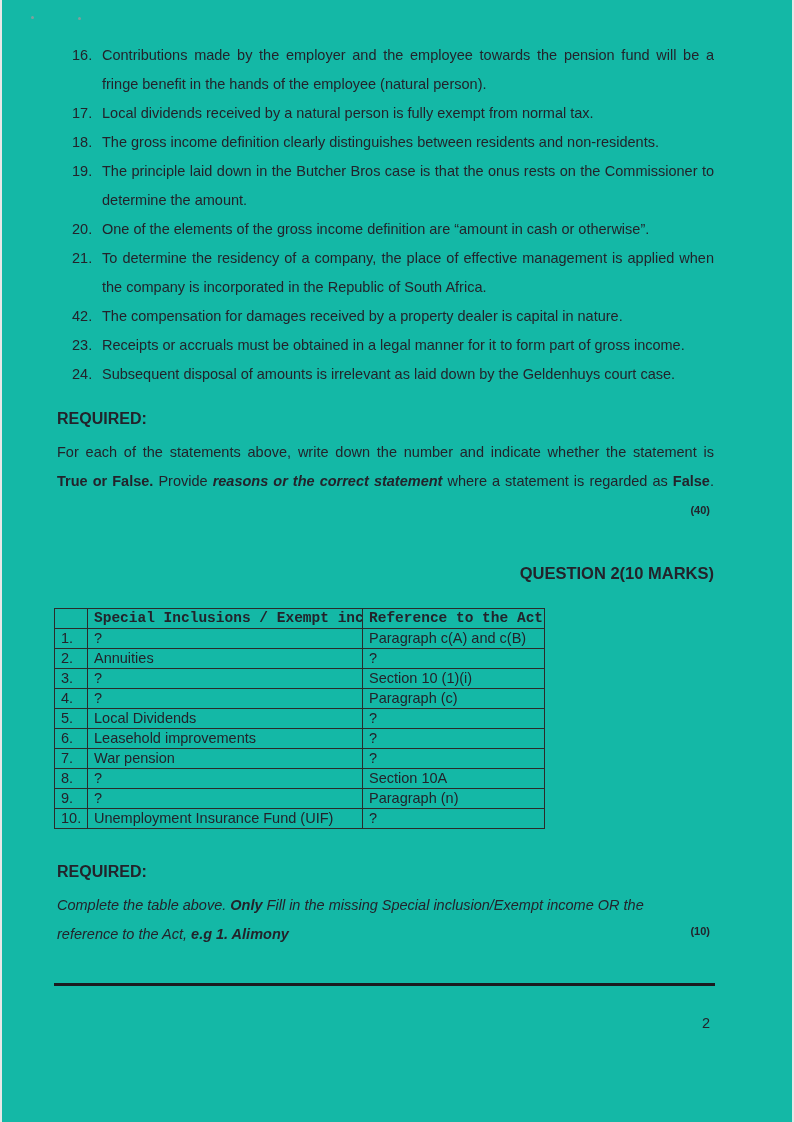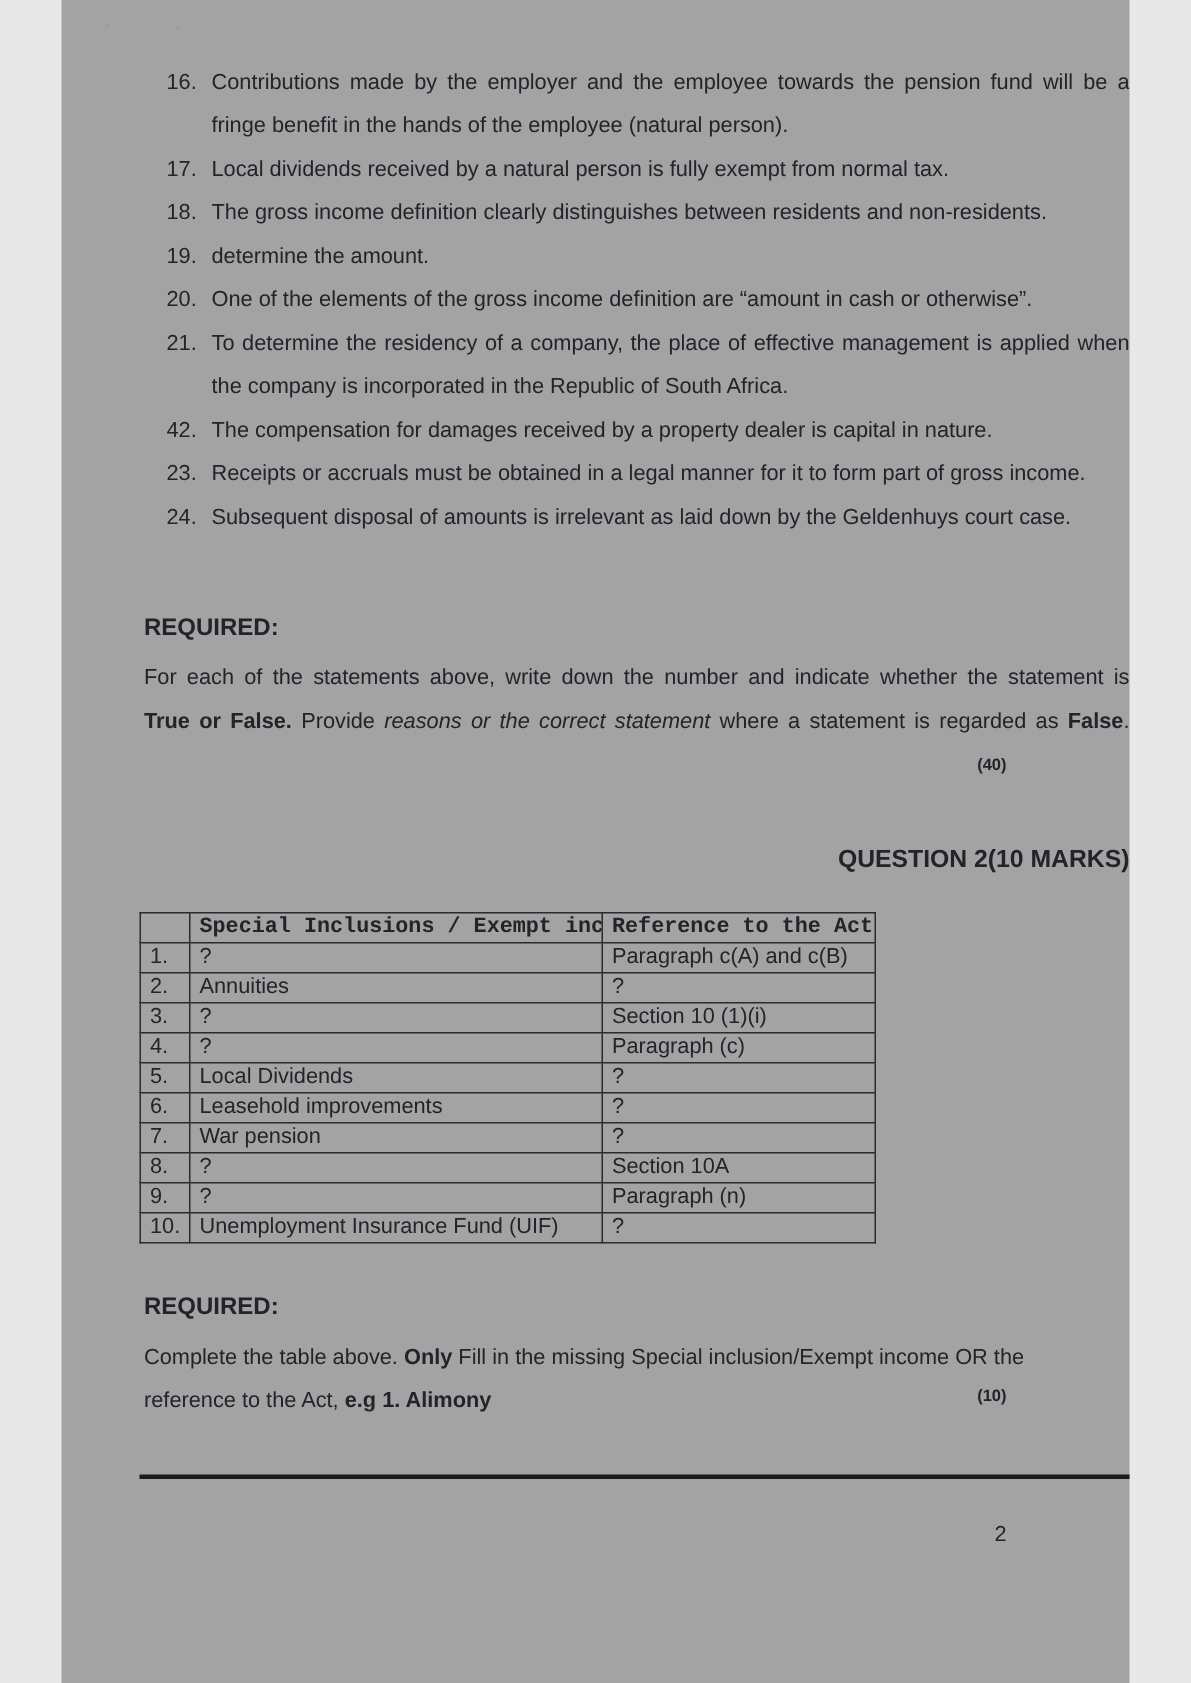--- a/index.html
+++ b/index.html
@@ -1,29 +1,29 @@
 <!DOCTYPE html>
 <html><head>
 <meta charset="utf-8">
 <style>
   html,body{margin:0;padding:0;background:#e8e8e8;}
   .page{
     position:relative;
-    width:712px;height:1122px;
+    width:790px;height:1122px;
     margin:0 auto;
-    background:#a3a3a3;
+    background:#14b8a6;
     font-family:"Liberation Sans", sans-serif;
     color:#23232b;
     overflow:hidden;
   }
   .abs{position:absolute;}
   .line{height:29px;line-height:29px;overflow:hidden;font-size:14.5px;}
   .just{text-align:justify;text-align-last:justify;-moz-text-align-last:justify;}
   .b,.q{font-weight:700;}
-  .bi{font-weight:400;font-style:italic;}
+  .bi{font-weight:700;font-style:italic;}
   
   .stmts{top:41px;left:70px;width:642px;}
   .stmt{display:flex;}
   .stmt-num{flex:none;width:30px;height:29px;line-height:29px;font-size:14.5px;}
   .stmt-lines{flex:1;min-width:0;}
   
   .h-req{font-size:16px;font-weight:700;line-height:20px;}
   .marks{font-size:11px;font-weight:700;line-height:20px;text-align:right;}
   .q2row{display:flex;justify-content:flex-end;align-items:baseline;}
   .q2title{font-size:16.5px;font-weight:700;}
@@ -79,20 +79,21 @@
       <div class="stmt">
         <div class="stmt-num">18.</div>
         <div class="stmt-lines">
           <div class="line">The gross income definition clearly distinguishes between residents and non-residents.</div>
         </div>
       </div>
 
       <div class="stmt">
         <div class="stmt-num">19.</div>
         <div class="stmt-lines">
+          <div class="line just">The principle laid down in the Butcher Bros case is that the onus rests on the Commissioner to</div>
           <div class="line">determine the amount.</div>
         </div>
       </div>
 
       <div class="stmt">
         <div class="stmt-num">20.</div>
         <div class="stmt-lines">
           <div class="line">One of the elements of the gross income definition are “amount in cash or otherwise”.</div>
         </div>
       </div>
@@ -210,21 +211,21 @@
 
         <tr>
           <td class="cell-num">10.</td>
           <td class="cell-item">Unemployment Insurance Fund (UIF)</td>
           <td class="cell-ref q">?</td>
         </tr>
       </tbody>
   </table>
 
   <div class="abs h-req" style="left:55px;top:862px;">REQUIRED:</div>
-  <div class="abs" style="left:55px;top:891px;width:657px;">
+  <div class="abs" style="left:55px;top:891px;width:657px;font-style:italic;">
       <div class="line"><span>Complete the table above. </span><span class="b">Only</span><span> Fill in the missing Special inclusion/Exempt income OR the</span></div>
       <div class="line"><span>reference to the Act, </span><span class="b">e.g 1. Alimony</span></div>
     </div>
   <div class="abs marks" style="right:82px;top:921px;width:80px;">(10)</div>
 
   <div class="abs divider" style="left:52px;top:983px;width:661px;"></div>
   <div class="abs pagenum" style="right:82px;top:1014px;width:40px;">2</div>
 
 </div>
 

